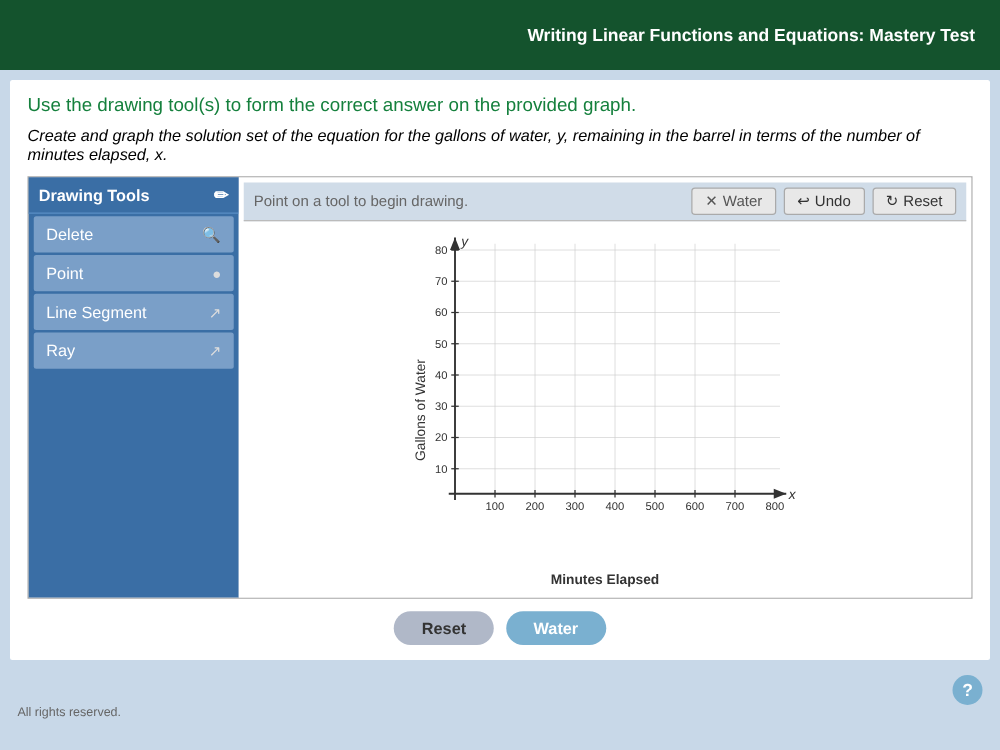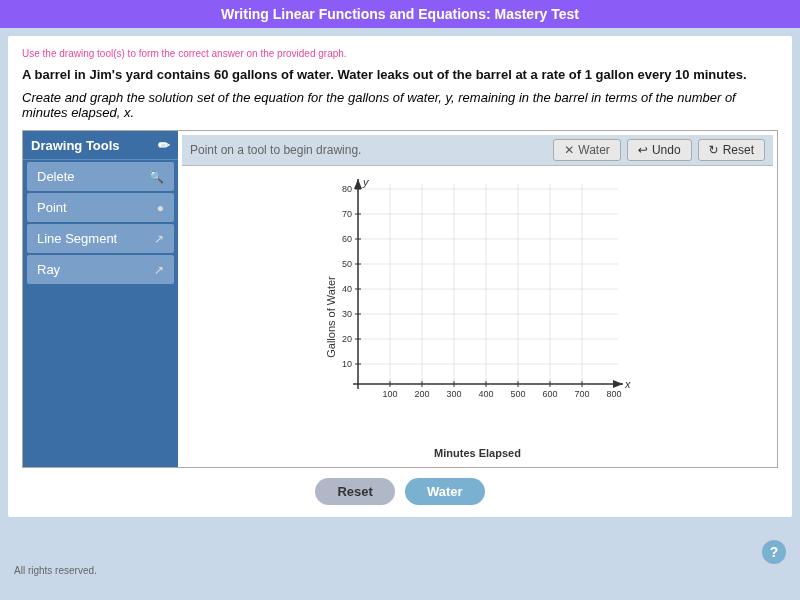--- a/index.html
+++ b/index.html
@@ -5,37 +5,37 @@
     * { box-sizing: border-box; margin: 0; padding: 0; }
     body {
       font-family: Arial, sans-serif;
       background: #c8d8e8;
       width: 800px;
       height: 600px;
       overflow: hidden;
       font-size: 13px;
     }
     .title-bar {
-      background: #8b5cf6;
-      color: white;
-      text-align: center;
-      padding: 6px;
+      background: #14532d;
+      color: white;
+      text-align: right;
+      padding: 20px;
       font-size: 14px;
       font-weight: bold;
     }
     .content {
       background: white;
       margin: 8px;
       padding: 12px 14px;
       border-radius: 2px;
     }
     .instruction {
-      font-size: 10px;
+      font-size: 15px;
       margin-bottom: 8px;
-      color: #ec4899;
+      color: #15803d;
     }
     .problem-text {
       font-size: 13px;
       margin-bottom: 8px;
       color: #111;
       font-weight: bold;
     }
     .sub-text {
       font-size: 13px;
       margin-bottom: 10px;
@@ -43,21 +43,21 @@
       font-style: italic;
     }
     .drawing-area {
       display: flex;
       flex-direction: row;
       gap: 0;
       border: 1px solid #aaa;
       background: #f5f5f5;
     }
     .tools-panel {
-      width: 155px;
+      width: 168px;
       background: #3a6ea5;
       flex-shrink: 0;
     }
     .tools-header {
       background: #3a6ea5;
       color: white;
       font-size: 13px;
       font-weight: bold;
       padding: 6px 8px;
       display: flex;
@@ -189,21 +189,20 @@
   </style>
 </head>
 <body>
 
 <div class="title-bar">
   <span>Writing Linear Functions and Equations: Mastery Test</span>
 </div>
 
 <div class="content">
   <p class="instruction">Use the drawing tool(s) to form the correct answer on the provided graph.</p>
-  <p class="problem-text">A barrel in Jim's yard contains 60 gallons of water. Water leaks out of the barrel at a rate of 1 gallon every 10 minutes.</p>
   <p class="sub-text">Create and graph the solution set of the equation for the gallons of water, y, remaining in the barrel in terms of the number of minutes elapsed, x.</p>
 
   <div class="drawing-area">
 
     <div class="tools-panel">
       <div class="tools-header">
         <span>Drawing Tools</span>
         <span class="pencil-icon">✏</span>
       </div>
       <div class="tool-item">

